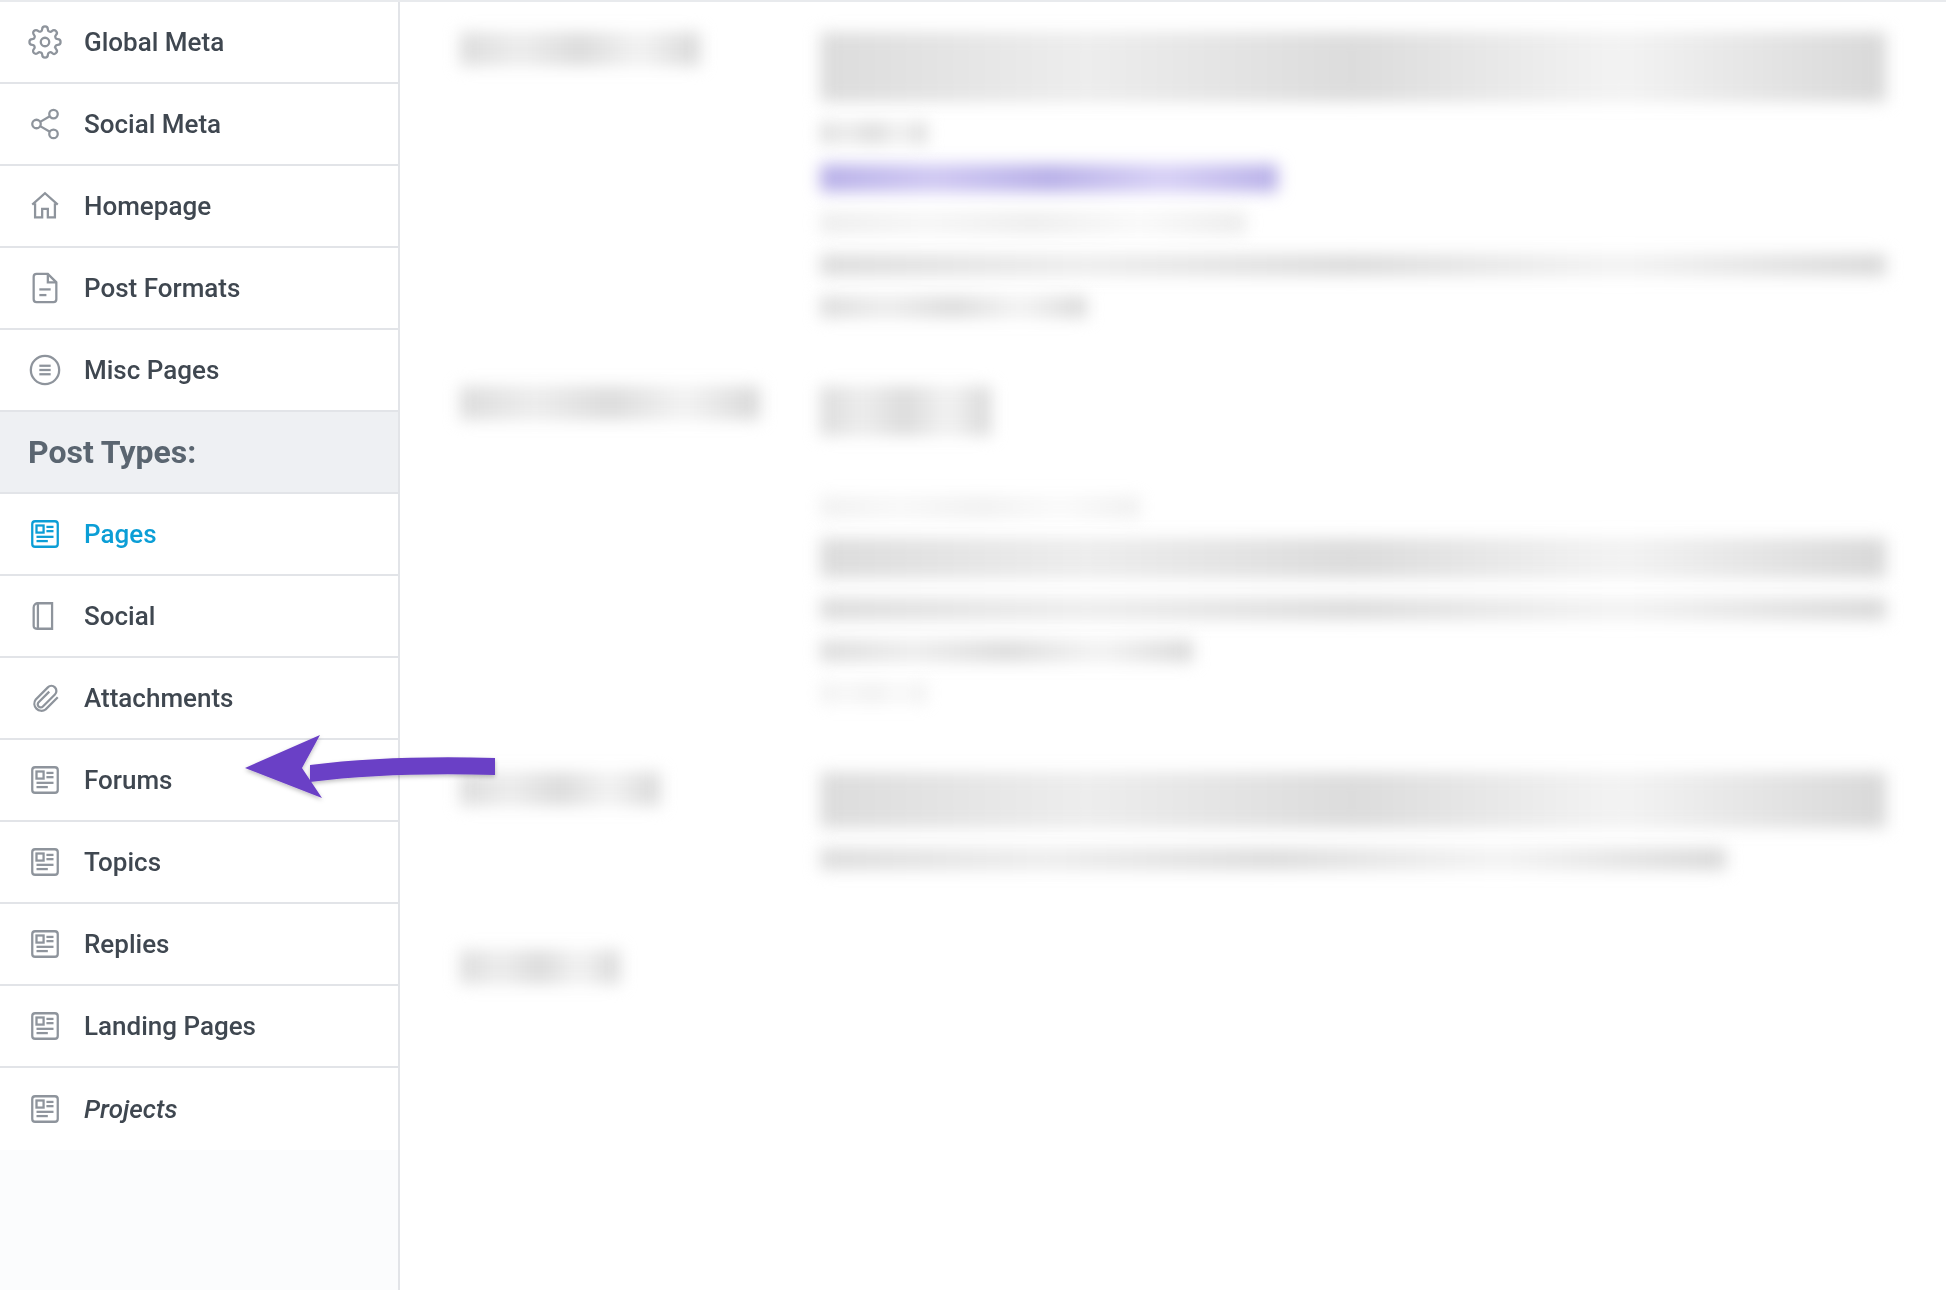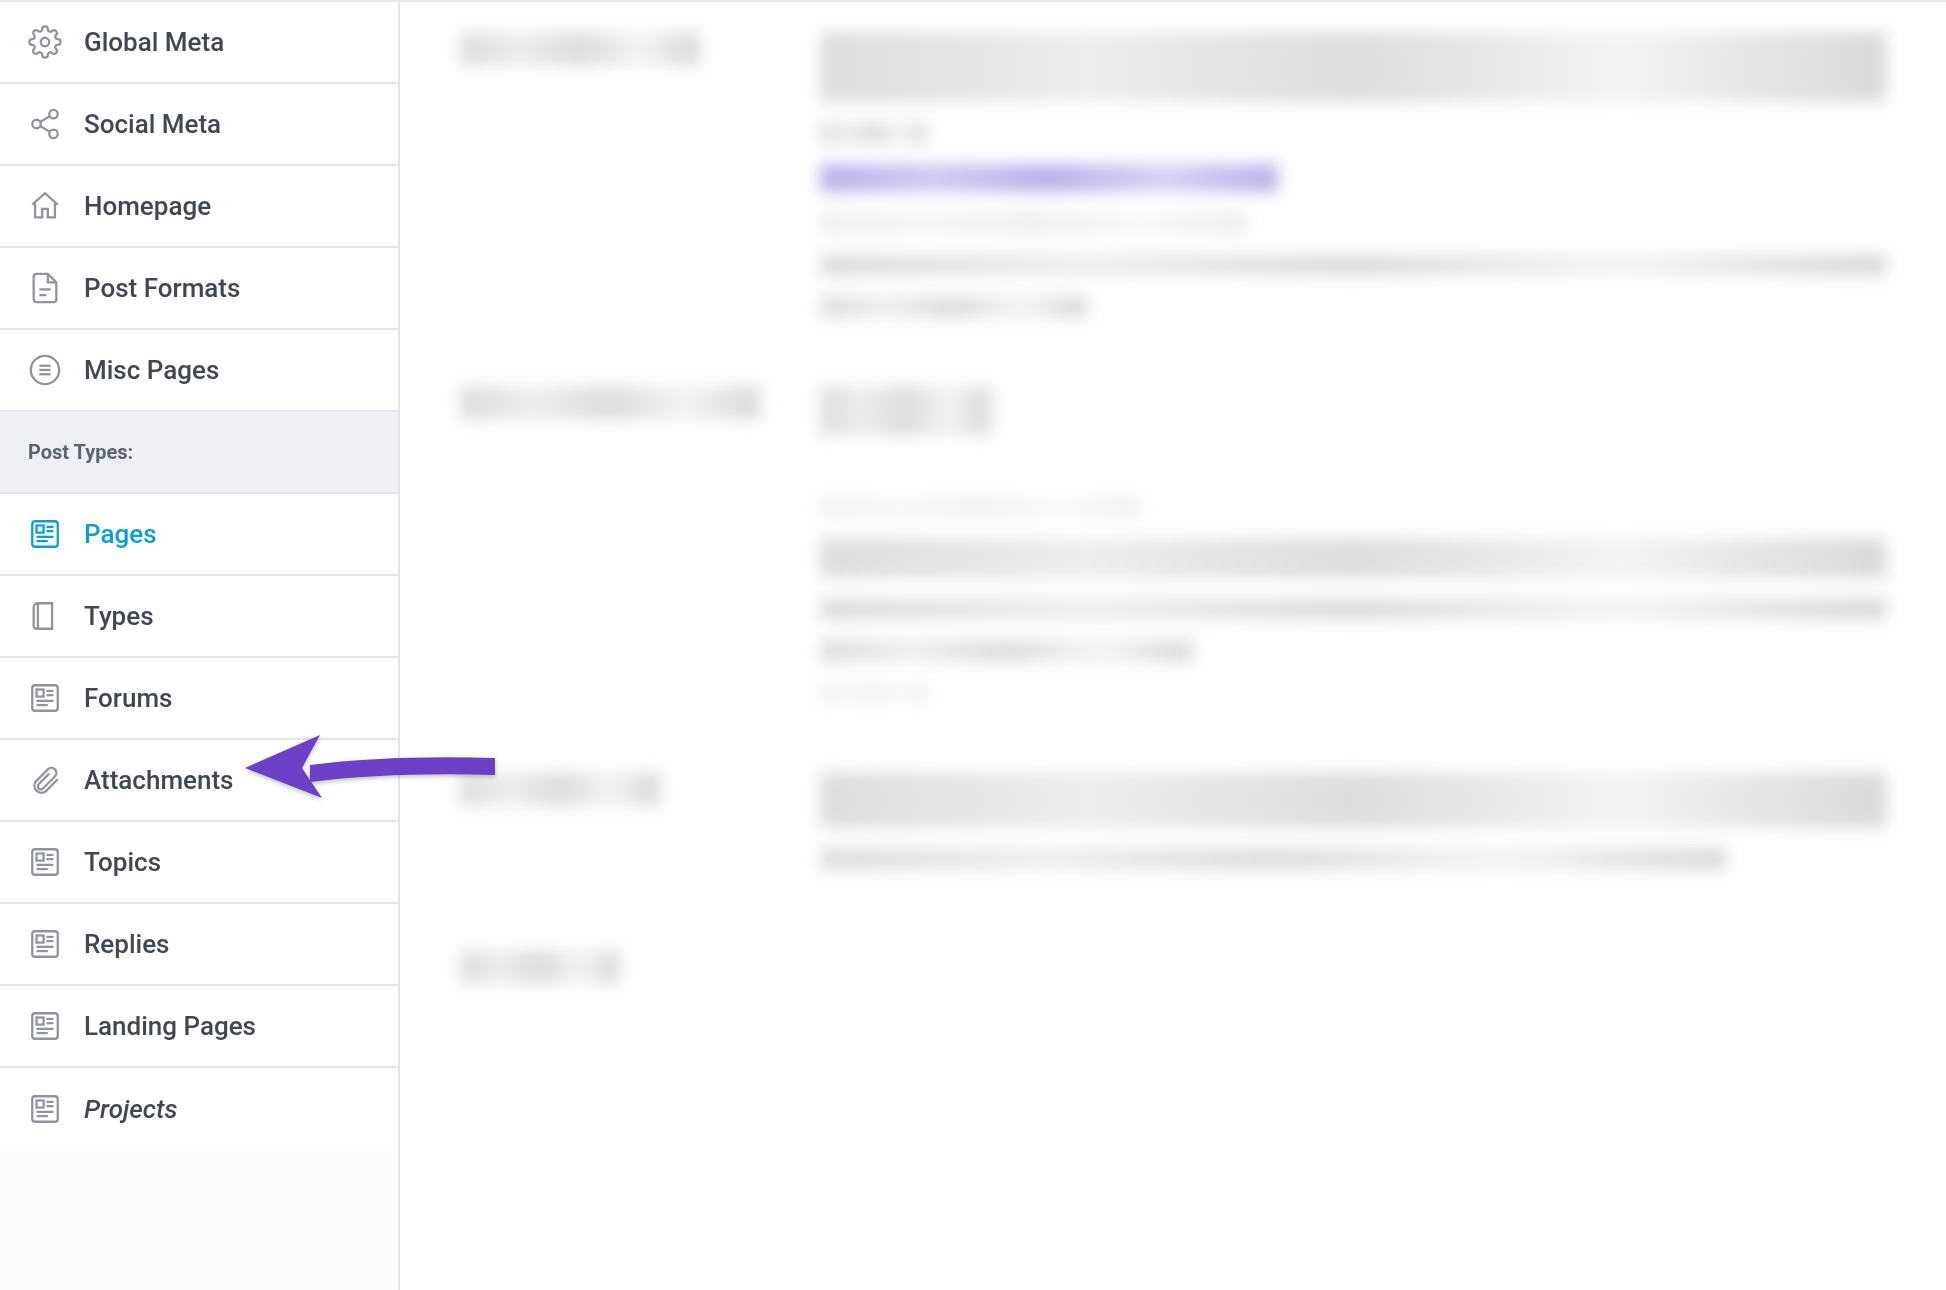--- a/index.html
+++ b/index.html
@@ -5,21 +5,21 @@
   * { box-sizing: border-box; margin: 0; padding: 0; }
   html, body { width: 1946px; height: 1290px; font-family: -apple-system, BlinkMacSystemFont, "Segoe UI", Roboto, Arial, sans-serif; background: #ffffff; overflow: hidden; }
   .app { display: flex; width: 100%; height: 100%; border-top: 2px solid #e8eaed; }
   
   .sidebar { width: 400px; flex: 0 0 400px; background: #fbfcfd; border-right: 2px solid #e2e4e8; display: flex; flex-direction: column; }
   .sidebar-item { display: flex; align-items: center; gap: 22px; padding: 0 28px; height: 82px; border-bottom: 2px solid #e2e4e8; color: #3f4750; font-size: 26px; font-weight: 500; cursor: pointer; background: #ffffff; }
   .sidebar-item.active { color: #0b9ed6; }
   .sidebar-item .icon { width: 34px; height: 34px; flex: 0 0 34px; display: inline-flex; align-items: center; justify-content: center; }
   .sidebar-item .icon svg { width: 100%; height: 100%; stroke: #8e949c; fill: none; stroke-width: 1.6; }
   .sidebar-item.active .icon svg { stroke: #0b9ed6; }
-  .sidebar-heading { height: 82px; display: flex; align-items: center; padding: 0 28px; background: #eef0f3; border-bottom: 2px solid #e2e4e8; color: #5a6570; font-size: 20px; font-weight: 700; }
+  .sidebar-heading { height: 82px; display: flex; align-items: center; padding: 0 28px; background: #eef0f3; border-bottom: 2px solid #e2e4e8; color: #5a6570; font-size: 32px; font-weight: 700; }
   .sidebar-item.last { border-bottom: none; font-style: italic; }
   
   .main { flex: 1; position: relative; padding: 30px 60px; overflow: hidden; }
   .blur-row { display: flex; gap: 80px; margin-bottom: 48px; }
   .blur-label { width: 280px; }
   .blur-field { flex: 1; }
   .blur-block { height: 28px; border-radius: 2px; filter: blur(8px); margin-bottom: 20px; background: linear-gradient(90deg,#dcdcdc,#ededed,#dcdcdc,#f3f3f3,#d8d8d8); }
   .blur-block.med { width: 85%; }
   .blur-block.long { width: 100%; }
   .blur-block.thin { height: 22px; }
@@ -113,44 +113,44 @@
       <span>Pages</span>
     </div>
 
     <div class="sidebar-item">
       <span class="icon">
         <svg viewBox="0 0 24 24">
             <path d="M7 3h10v18H7z"></path>
             <path d="M7 3c-1.5 0-3 1-3 3v13c0 1.5 1.5 2 3 2"></path>
           </svg>
       </span>
-      <span>Types</span>
+      <span>Social</span>
+    </div>
+
+    <div class="sidebar-item">
+      <span class="icon">
+        <svg viewBox="0 0 24 24">
+            <path d="M21 11.5l-8.5 8.5a5 5 0 0 1-7-7L14 4.5a3.5 3.5 0 0 1 5 5L10.5 18a2 2 0 0 1-3-3L15 7.5"></path>
+          </svg>
+      </span>
+      <span>Attachments</span>
     </div>
 
     <div class="sidebar-item">
       <span class="icon">
         <svg viewBox="0 0 24 24">
             <rect x="3" y="3" width="18" height="18" rx="2"></rect>
             <rect x="6" y="6" width="5" height="5"></rect>
             <line x1="13" y1="7" x2="18" y2="7"></line>
             <line x1="13" y1="10" x2="18" y2="10"></line>
             <line x1="6" y1="14" x2="18" y2="14"></line>
             <line x1="6" y1="17" x2="14" y2="17"></line>
           </svg>
       </span>
       <span>Forums</span>
-    </div>
-
-    <div class="sidebar-item">
-      <span class="icon">
-        <svg viewBox="0 0 24 24">
-            <path d="M21 11.5l-8.5 8.5a5 5 0 0 1-7-7L14 4.5a3.5 3.5 0 0 1 5 5L10.5 18a2 2 0 0 1-3-3L15 7.5"></path>
-          </svg>
-      </span>
-      <span>Attachments</span>
     </div>
 
     <div class="sidebar-item">
       <span class="icon">
         <svg viewBox="0 0 24 24">
             <rect x="3" y="3" width="18" height="18" rx="2"></rect>
             <rect x="6" y="6" width="5" height="5"></rect>
             <line x1="13" y1="7" x2="18" y2="7"></line>
             <line x1="13" y1="10" x2="18" y2="10"></line>
             <line x1="6" y1="14" x2="18" y2="14"></line>

